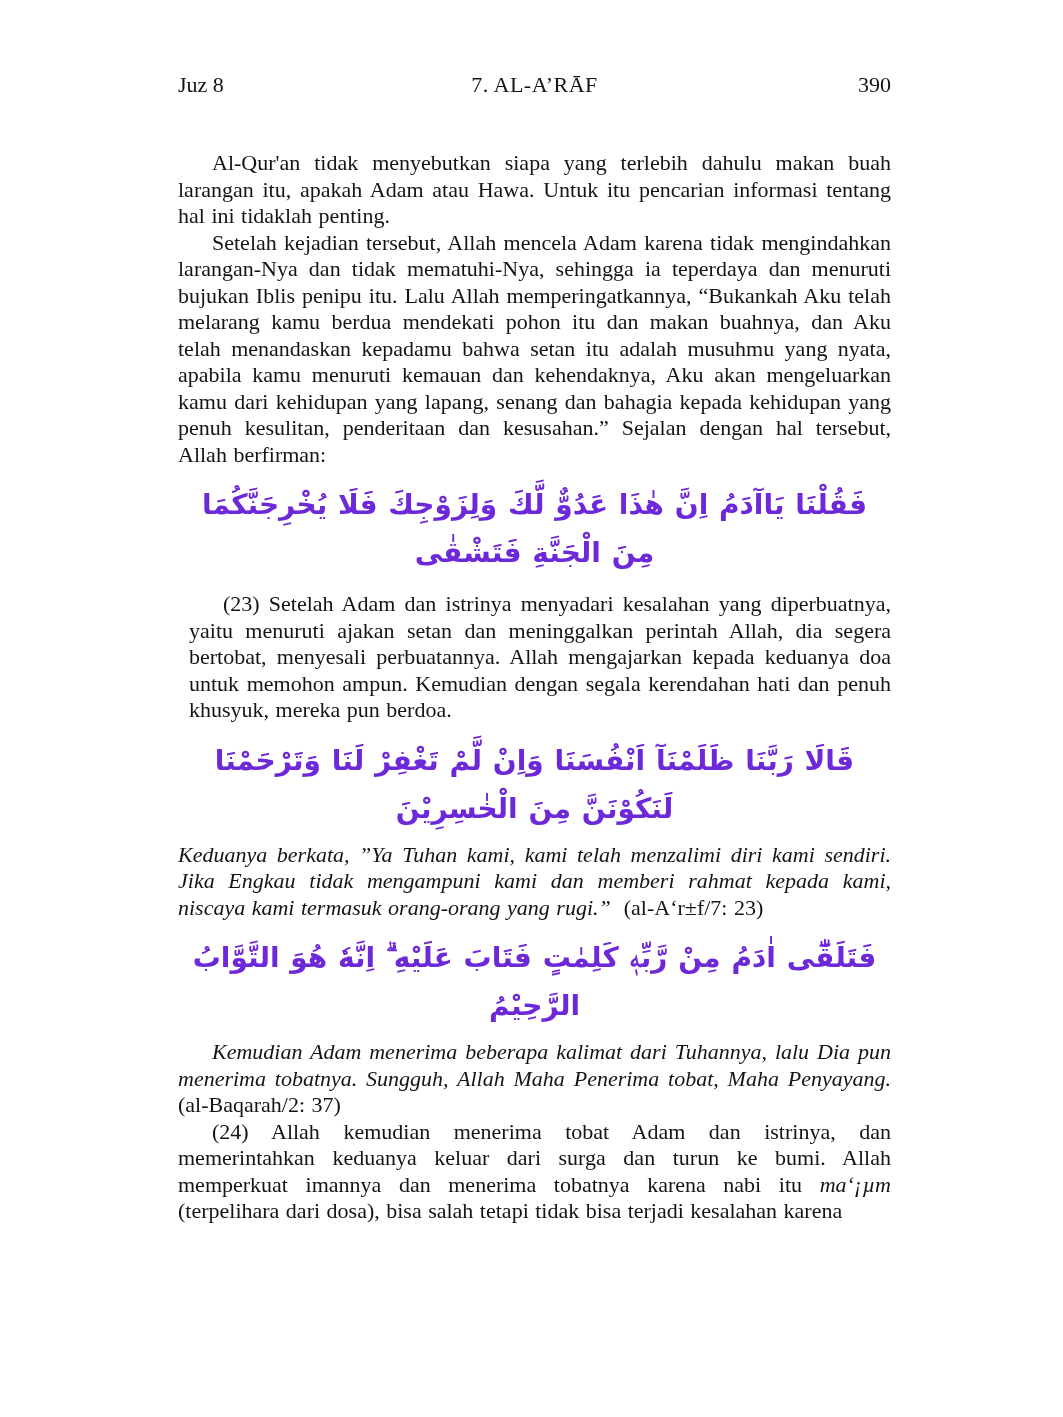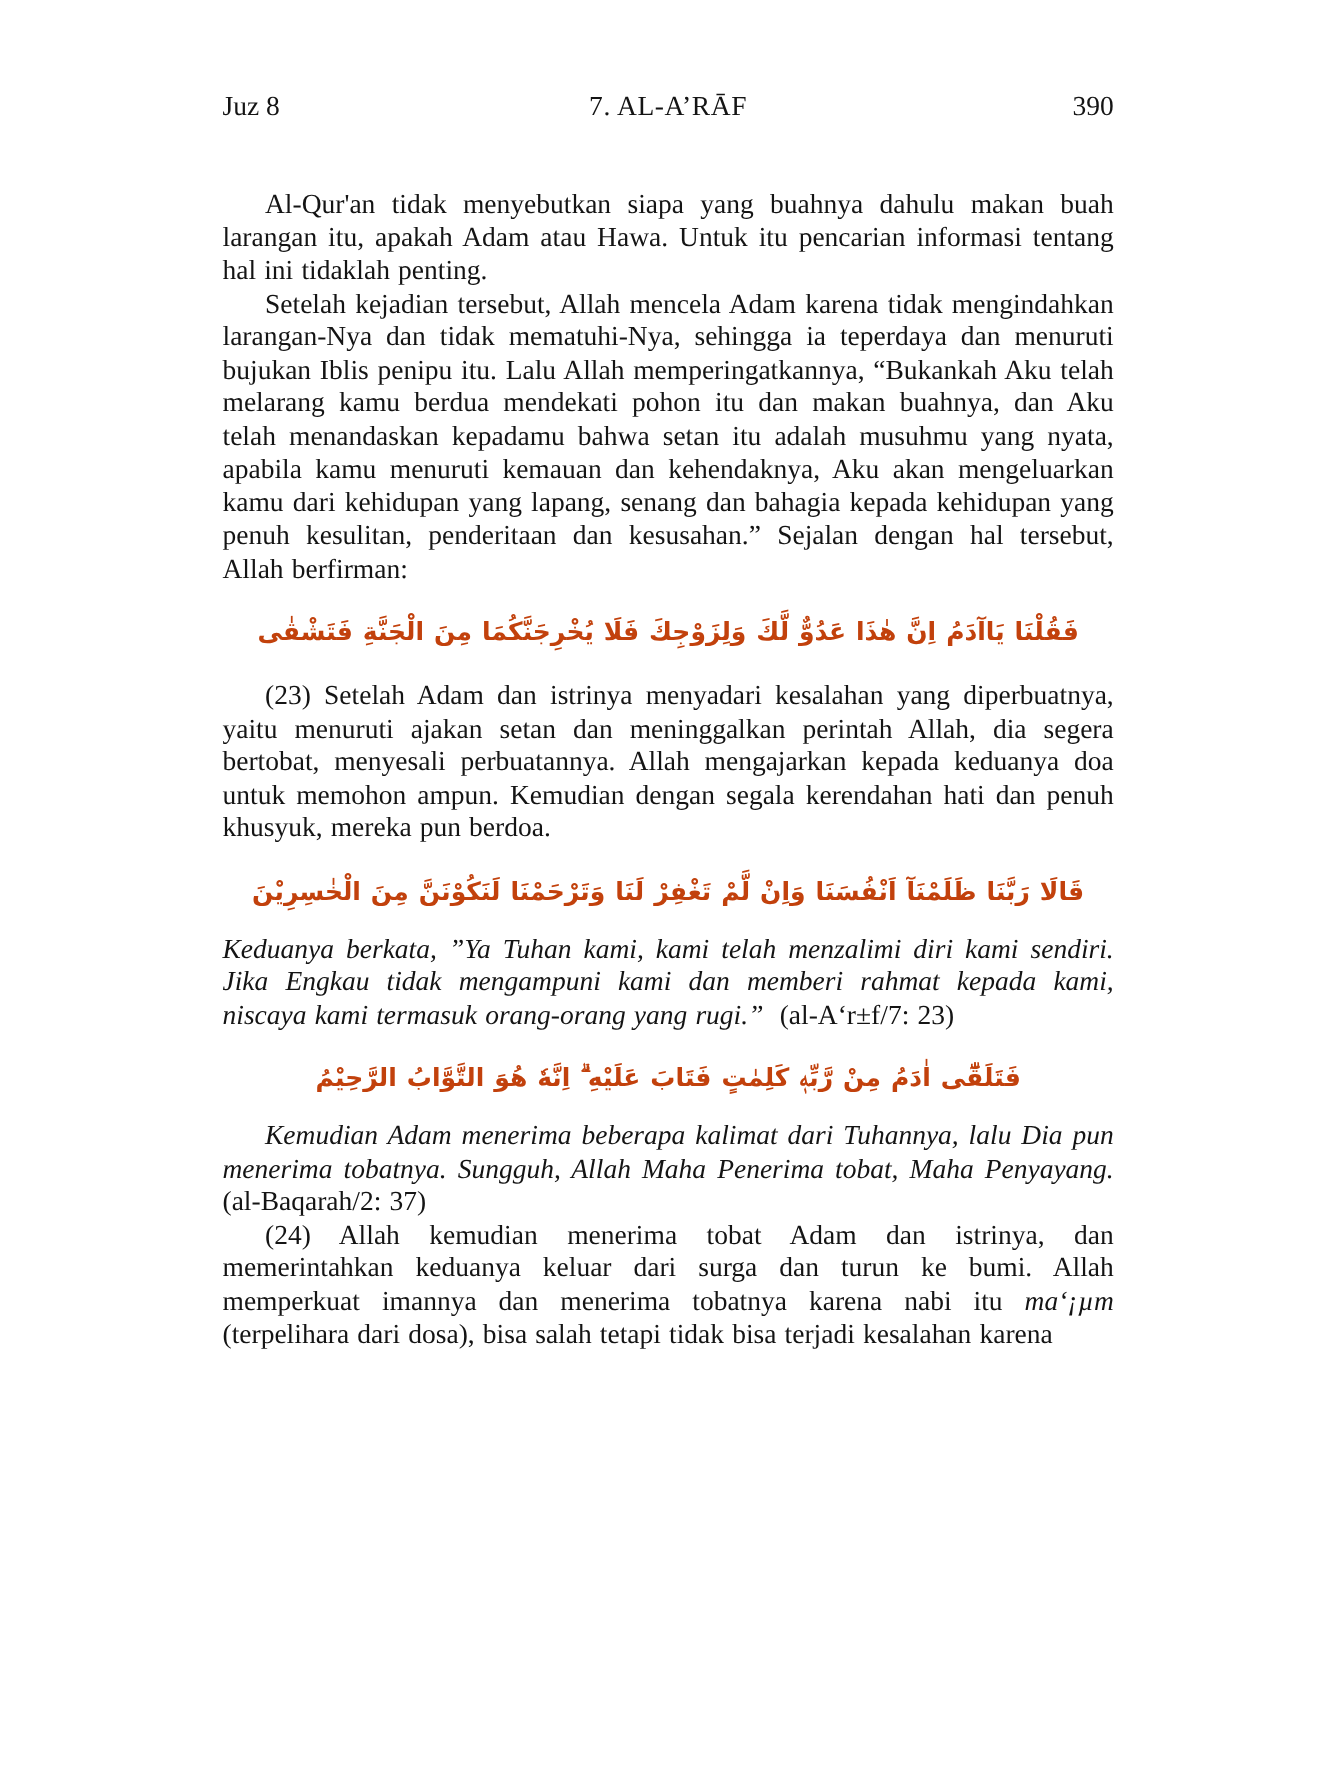--- a/index.html
+++ b/index.html
@@ -30,49 +30,49 @@
   }
   .page-header { position: relative; }
   .body-text {
     font-size: 22px;
     line-height: 26.5px;
     text-align: justify;
     word-spacing: 1px;
   }
   p.para { text-align: justify; }
   .indent { text-indent: 34px; }
-  .gap-before { margin-top: 14px; }
+  .gap-before { margin-top: 14px; margin-left: 11px; }
   .arabic {
     direction: rtl;
     text-align: center;
     font-family: "DejaVu Sans", sans-serif;
-    font-size: 20px;
+    font-size: 28px;
     font-weight: bold;
     line-height: 48px;
     margin: 13px 0 9px 0;
-    color: #c2410c;
+    color: #6d28d9;
   }
   .trans { font-style: italic; }
   .trans .ref { font-style: normal; }
   .inline-italic { font-style: italic; }
 </style>
 </head>
 <body>
 
 <div class="page">
 
   <div class="page-header">
     <span>Juz 8</span>
     <span class="center">7. AL-A’RĀF</span>
     <span>390</span>
   </div>
 
   <div class="body-text">
 
-    <p class="para indent">Al-Qur'an tidak menyebutkan siapa yang buahnya dahulu makan buah larangan itu, apakah Adam atau Hawa. Untuk itu pencarian informasi tentang hal ini tidaklah penting.</p>
+    <p class="para indent">Al-Qur'an tidak menyebutkan siapa yang terlebih dahulu makan buah larangan itu, apakah Adam atau Hawa. Untuk itu pencarian informasi tentang hal ini tidaklah penting.</p>
 
     <p class="para indent">Setelah kejadian tersebut, Allah mencela Adam karena tidak mengindahkan larangan-Nya dan tidak mematuhi-Nya, sehingga ia teperdaya dan menuruti bujukan Iblis penipu itu. Lalu Allah memperingatkannya, “Bukankah Aku telah melarang kamu berdua mendekati pohon itu dan makan buahnya, dan Aku telah menandaskan kepadamu bahwa setan itu adalah musuhmu yang nyata, apabila kamu menuruti kemauan dan kehendaknya, Aku akan mengeluarkan kamu dari kehidupan yang lapang, senang dan bahagia kepada kehidupan yang penuh kesulitan, penderitaan dan kesusahan.” Sejalan dengan hal tersebut, Allah berfirman:</p>
 
     <div class="arabic">فَقُلْنَا يَاآدَمُ اِنَّ هٰذَا عَدُوٌّ لَّكَ وَلِزَوْجِكَ فَلَا يُخْرِجَنَّكُمَا مِنَ الْجَنَّةِ فَتَشْقٰى</div>
 
 
     <p class="para indent gap-before">(23) Setelah Adam dan istrinya menyadari kesalahan yang diperbuatnya, yaitu menuruti ajakan setan dan meninggalkan perintah Allah, dia segera bertobat, menyesali perbuatannya. Allah mengajarkan kepada keduanya doa untuk memohon ampun. Kemudian dengan segala kerendahan hati dan penuh khusyuk, mereka pun berdoa.</p>
 
     <div class="arabic">قَالَا رَبَّنَا ظَلَمْنَآ اَنْفُسَنَا وَاِنْ لَّمْ تَغْفِرْ لَنَا وَتَرْحَمْنَا لَنَكُوْنَنَّ مِنَ الْخٰسِرِيْنَ</div>
 

